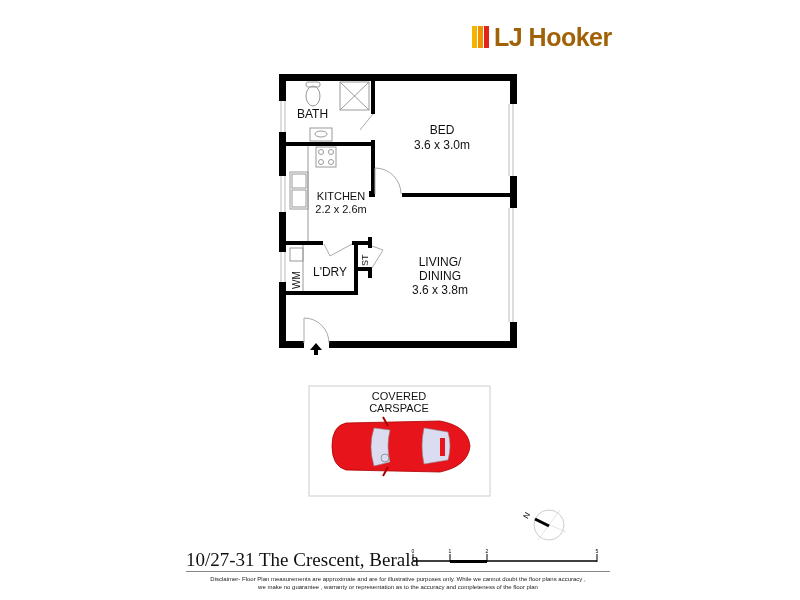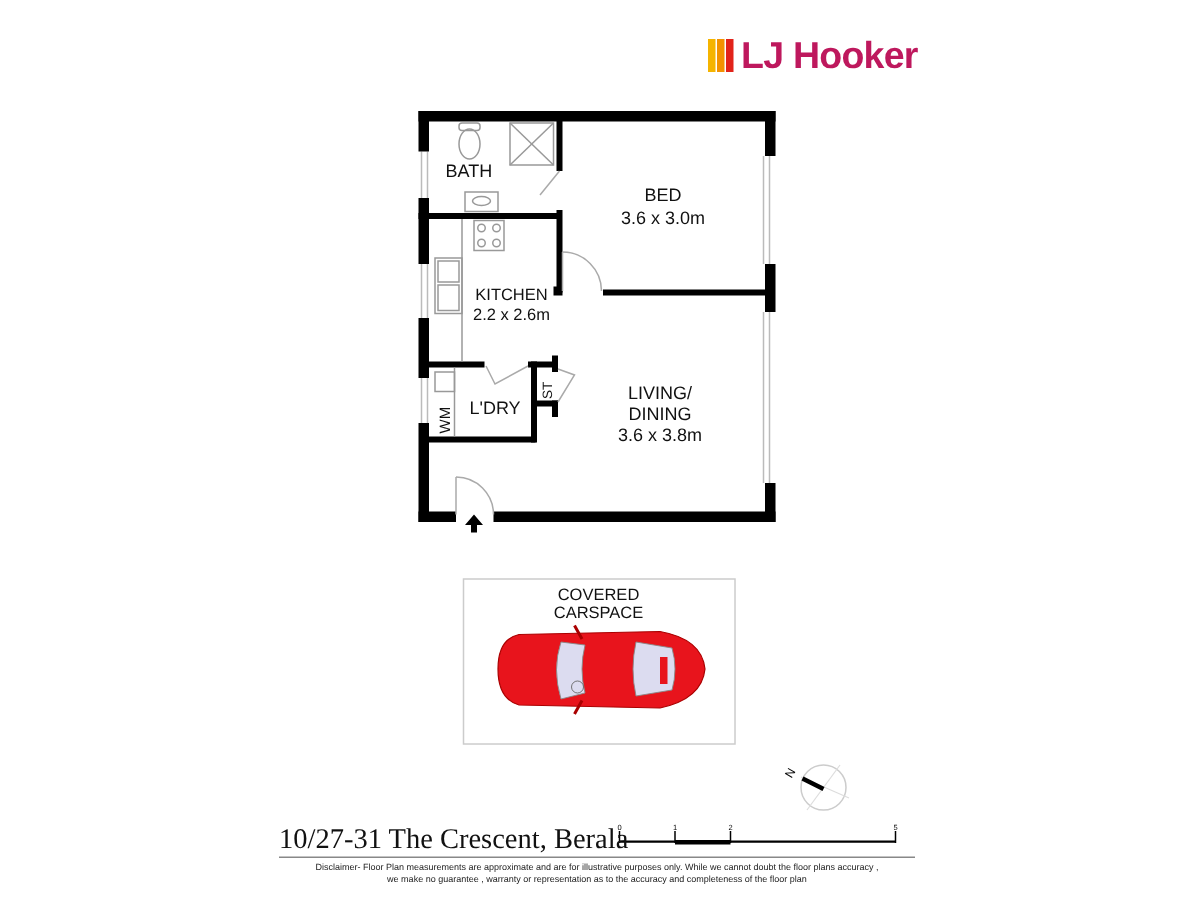--- a/index.html
+++ b/index.html
@@ -1,20 +1,20 @@
 <!DOCTYPE html>
 <html><head>
   <meta charset="utf-8">
   <style>
     html, body { margin:0; padding:0; background:#ffffff; }
     body { width:800px; height:600px; position:relative; overflow:hidden; font-family:"Liberation Sans", sans-serif; }
     .logo { position:absolute; left:472px; top:24px; height:26px; display:flex; align-items:center; }
     .logo .bars { display:flex; height:22px; margin-right:4px; }
     .logo .bars span { display:block; width:5px; height:22px; margin-right:1px; }
-    .logo .brand { font-family:"Liberation Sans", sans-serif; font-weight:bold; font-size:25px; letter-spacing:-0.5px; color:#be185d; line-height:26px; }
+    .logo .brand { font-family:"Liberation Sans", sans-serif; font-weight:bold; font-size:25px; letter-spacing:-0.5px; color:#a16207; line-height:26px; }
     svg.plan { position:absolute; left:0; top:0; }
     .room-label { font-family:"Liberation Sans", sans-serif; font-size:12px; fill:#111; }
     .address { position:absolute; left:186px; top:549px; font-family:"Liberation Serif", serif; font-size:19px; color:#111; }
     .rule { position:absolute; left:186px; top:571px; width:424px; height:1px; background:#888; }
     .disclaimer { position:absolute; left:186px; top:575px; width:424px; text-align:center; font-family:"Liberation Sans", sans-serif; font-size:6px; line-height:8px; color:#222; }
   </style>
 </head>
 <body>
 
 <div class="logo">

